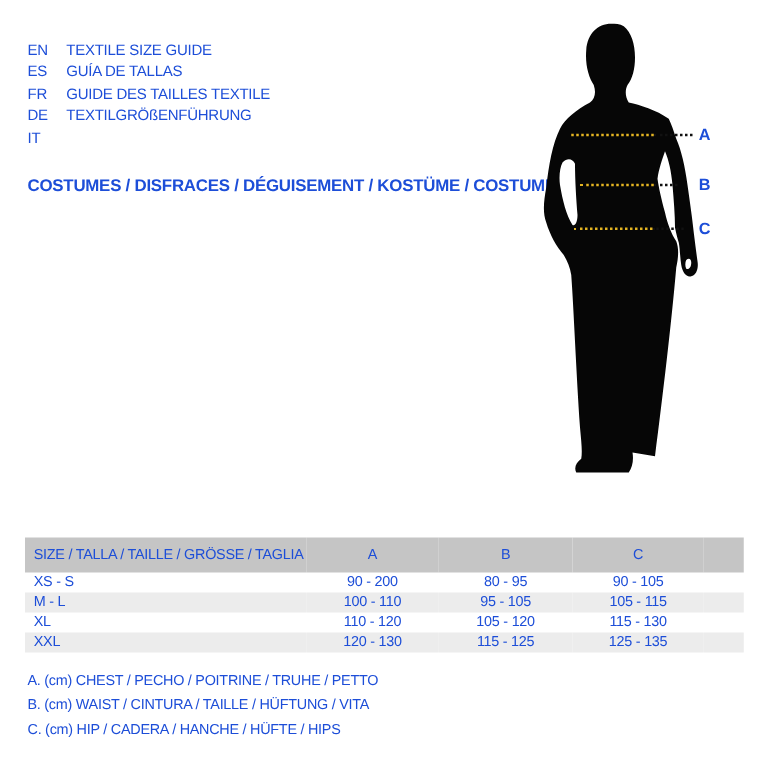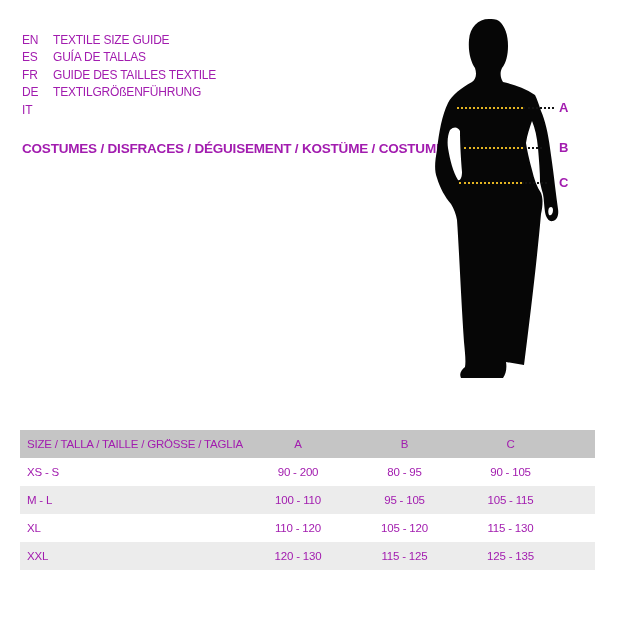--- a/index.html
+++ b/index.html
@@ -1,18 +1,18 @@
 <!DOCTYPE html>
 <html><head>
 <meta charset="utf-8">
 <style>
   html,body{margin:0;padding:0;background:#fff;}
   .canvas{
     position:relative;width:620px;height:620px;background:#ffffff;
-    font-family:"Liberation Sans", sans-serif;color:#a21caf;overflow:hidden;
+    font-family:"Liberation Sans", sans-serif;color:#1d4ed8;overflow:hidden;
   }
   
   .lang-list{position:absolute;left:22px;top:31px;font-size:12px;letter-spacing:-0.2px;}
   .lang-row{display:grid;grid-template-columns:31px auto;height:17.5px;align-items:center;white-space:nowrap;}
   
   .category{position:absolute;left:22px;top:141px;font-size:13.5px;font-weight:bold;letter-spacing:-0.2px;white-space:nowrap;}
   
   .figure-svg{position:absolute;left:430px;top:14px;width:134px;height:368px;z-index:1;}
   .mline-seg{position:absolute;height:0;z-index:2;}
   .seg-y{border-top:2px dotted #e3b422;}
@@ -22,21 +22,21 @@
   .section-title{position:absolute;left:22px;top:406px;font-size:12px;letter-spacing:-0.2px;white-space:nowrap;}
   
   .size-table{position:absolute;left:20px;top:430px;width:575px;border-collapse:collapse;table-layout:fixed;font-size:11.5px;letter-spacing:-0.2px;}
   .size-table col.c-label{width:225px;}
   .size-table col.c-a{width:106px;}
   .size-table col.c-b{width:107px;}
   .size-table col.c-c{width:105px;}
   .size-table col.c-sp{width:32px;}
   .size-table th,.size-table td{padding:0;font-weight:normal;text-align:center;white-space:nowrap;}
   .size-table thead tr{height:28px;background:#c5c5c5;}
-  .size-table tbody tr{height:28px;}
+  .size-table tbody tr{height:16px;}
   .size-table tbody tr.stripe{background:#ececec;}
   .size-table .lbl{text-align:left;padding-left:7px;}
   
   .notes{position:absolute;left:22px;top:535px;font-size:11.5px;letter-spacing:-0.2px;}
   .note-row{height:19.5px;display:flex;align-items:center;white-space:nowrap;}
 </style>
 </head>
 <body>
 
 <div class="canvas">
@@ -172,14 +172,19 @@
       <tr class="stripe">
         <td class="lbl">XXL</td>
         <td>120 - 130</td>
         <td>115 - 125</td>
         <td>125 - 135</td>
         <td></td>
       </tr>
     </tbody>
   </table>
 
+  <div class="notes">
+    <div class="note-row">A. (cm) CHEST / PECHO / POITRINE / TRUHE / PETTO</div>
+    <div class="note-row">B. (cm) WAIST / CINTURA / TAILLE / HÜFTUNG / VITA</div>
+    <div class="note-row">C. (cm) HIP / CADERA / HANCHE / HÜFTE / HIPS</div>
+  </div>
 
 </div>
 
 </body></html>

